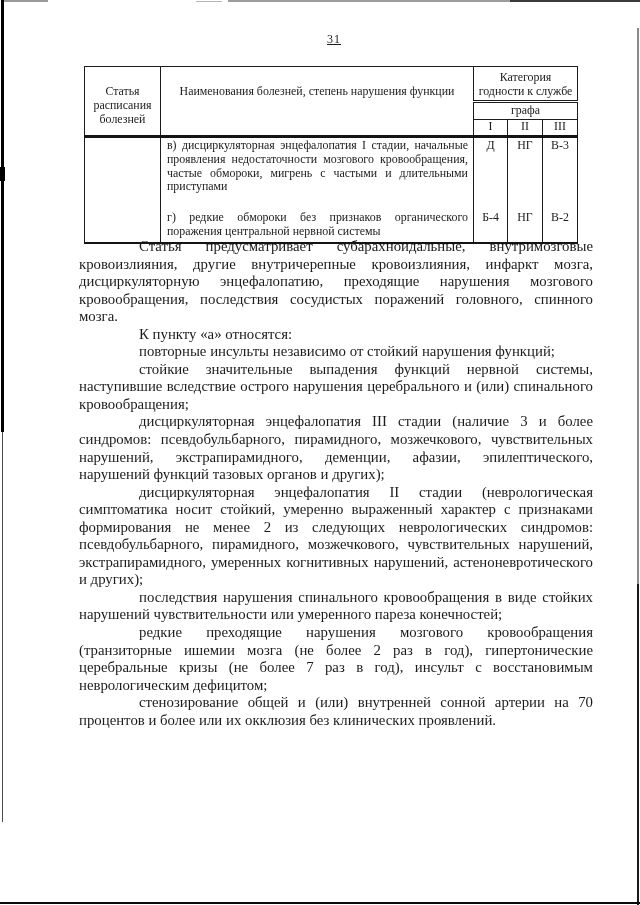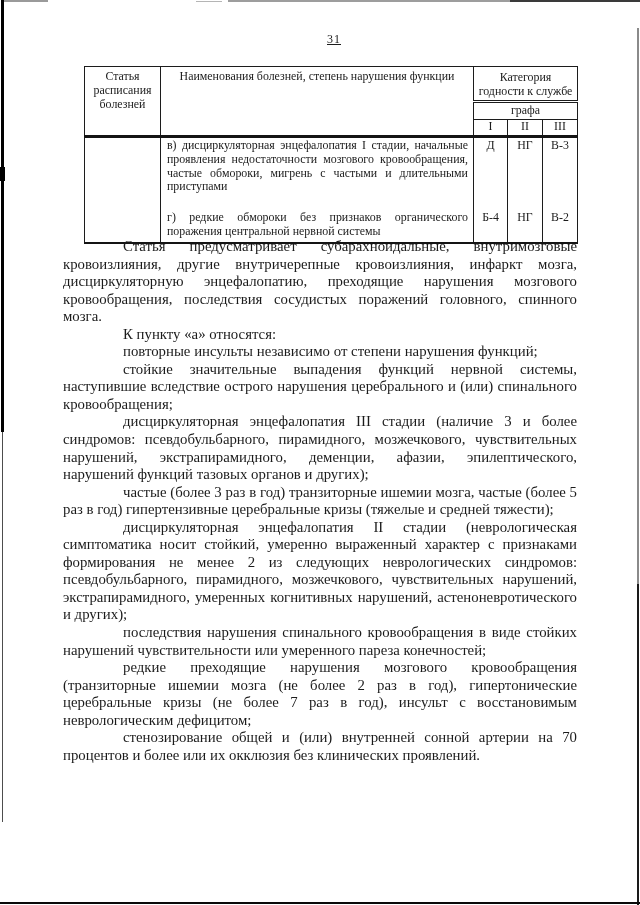--- a/index.html
+++ b/index.html
@@ -45,42 +45,42 @@
     font-size: 11.9px;
     line-height: 13.9px;
   }
   .disease-table th, .disease-table td {
     border: 1px solid #1c1c1c;
     font-weight: normal;
     vertical-align: top;
     padding: 1px 2px;
   }
   .disease-table th { text-align: center; }
-  th.h-article, th.h-disease { padding-top: 3px; }
+  th.h-article, th.h-disease { padding-top: 18px; }
   th.h-category { border-bottom: 3px double #1c1c1c; padding-top: 4px; }
   th.h-grafa { border-bottom: 1px solid #1c1c1c; }
   tr.num-row th { border-bottom: 3px solid #141414; height: 14px; padding: 0 2px 1px; }
   th.h-article, th.h-disease { border-bottom: 3px solid #141414; }
 
   td.c-disease {
     text-align: justify;
     padding: 1px 5px 0 6px;
   }
   td.c-val { text-align: center; padding-top: 1px; }
   td.c-article { }
 
   tr.row-a td { border-bottom: none; font-family: Liberation Serif, serif; }
   tr.row-a td { height: 58px; }
   tr.row-b td { border-top: none; border-bottom: 2px solid #141414; padding-top: 13px; margin-left: 40px; }
   tr.row-b td.c-disease { padding-bottom: 3px; }
 
   
   .body-text {
     position: absolute;
-    left: 63px; top: 238px;
+    left: 79px; top: 238px;
     width: 514px;
     font-size: 14.8px;
     line-height: 17.55px;
     text-align: justify;
   }
   .body-text p {
     margin: 0;
     text-indent: 60px;
   }
 </style>
@@ -137,21 +137,20 @@
       <td class="c-val">Б-4</td>
       <td class="c-val">НГ</td>
       <td class="c-val">В-2</td>
     </tr>
   </tbody>
 </table>
 
 <div class="body-text">
   <p>Статья предусматривает субарахноидальные, внутримозговые кровоизлияния, другие внутричерепные кровоизлияния, инфаркт мозга, дисциркуляторную энцефалопатию, преходящие нарушения мозгового кровообращения, последствия сосудистых поражений головного, спинного мозга.</p>
   <p>К пункту «а» относятся:</p>
-  <p>повторные инсульты независимо от степени нарушения функций;</p>
+  <p>повторные инсульты независимо от стойкий нарушения функций;</p>
   <p>стойкие значительные выпадения функций нервной системы, наступившие вследствие острого нарушения церебрального и (или) спинального кровообращения;</p>
   <p>дисциркуляторная энцефалопатия III стадии (наличие 3 и более синдромов: псевдобульбарного, пирамидного, мозжечкового, чувствительных нарушений, экстрапирамидного, деменции, афазии, эпилептического, нарушений функций тазовых органов и других);</p>
-  <p>частые (более 3 раз в год) транзиторные ишемии мозга, частые (более 5 раз в год) гипертензивные церебральные кризы (тяжелые и средней тяжести);</p>
   <p>дисциркуляторная энцефалопатия II стадии (неврологическая симптоматика носит стойкий, умеренно выраженный характер с признаками формирования не менее 2 из следующих неврологических синдромов: псевдобульбарного, пирамидного, мозжечкового, чувствительных нарушений, экстрапирамидного, умеренных когнитивных нарушений, астеноневротического и других);</p>
   <p>последствия нарушения спинального кровообращения в виде стойких нарушений чувствительности или умеренного пареза конечностей;</p>
   <p>редкие преходящие нарушения мозгового кровообращения (транзиторные ишемии мозга (не более 2 раз в год), гипертонические церебральные кризы (не более 7 раз в год), инсульт с восстановимым неврологическим дефицитом;</p>
   <p>стенозирование общей и (или) внутренней сонной артерии на 70 процентов и более или их окклюзия без клинических проявлений.</p>
 </div>
 
 </body></html>

